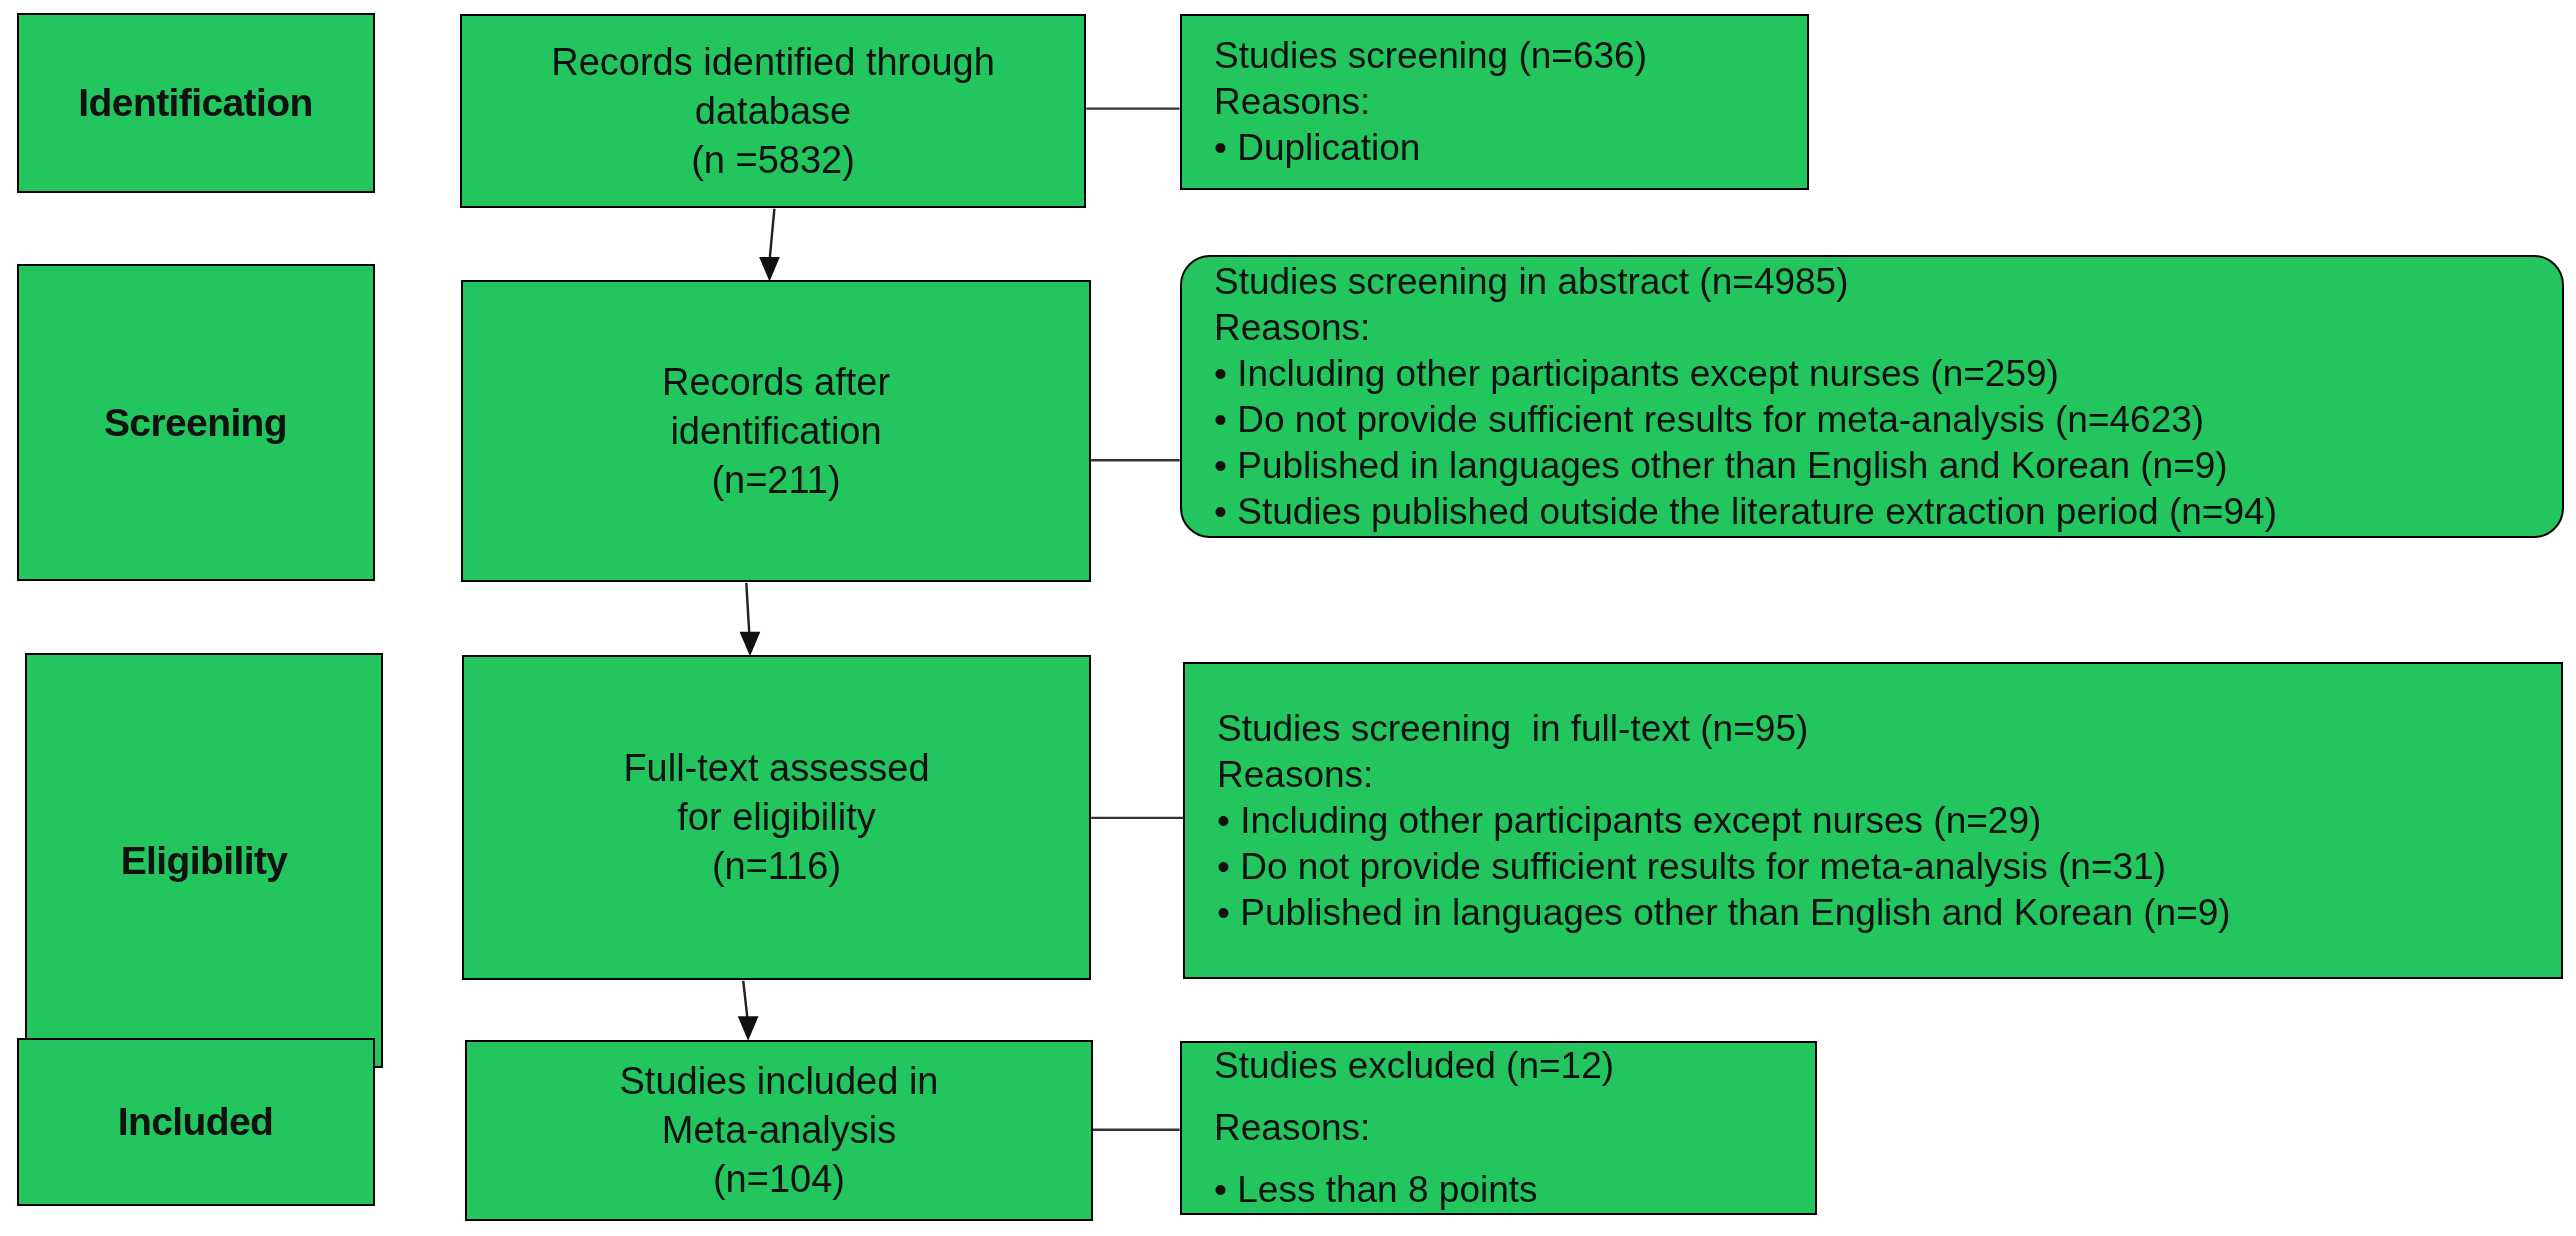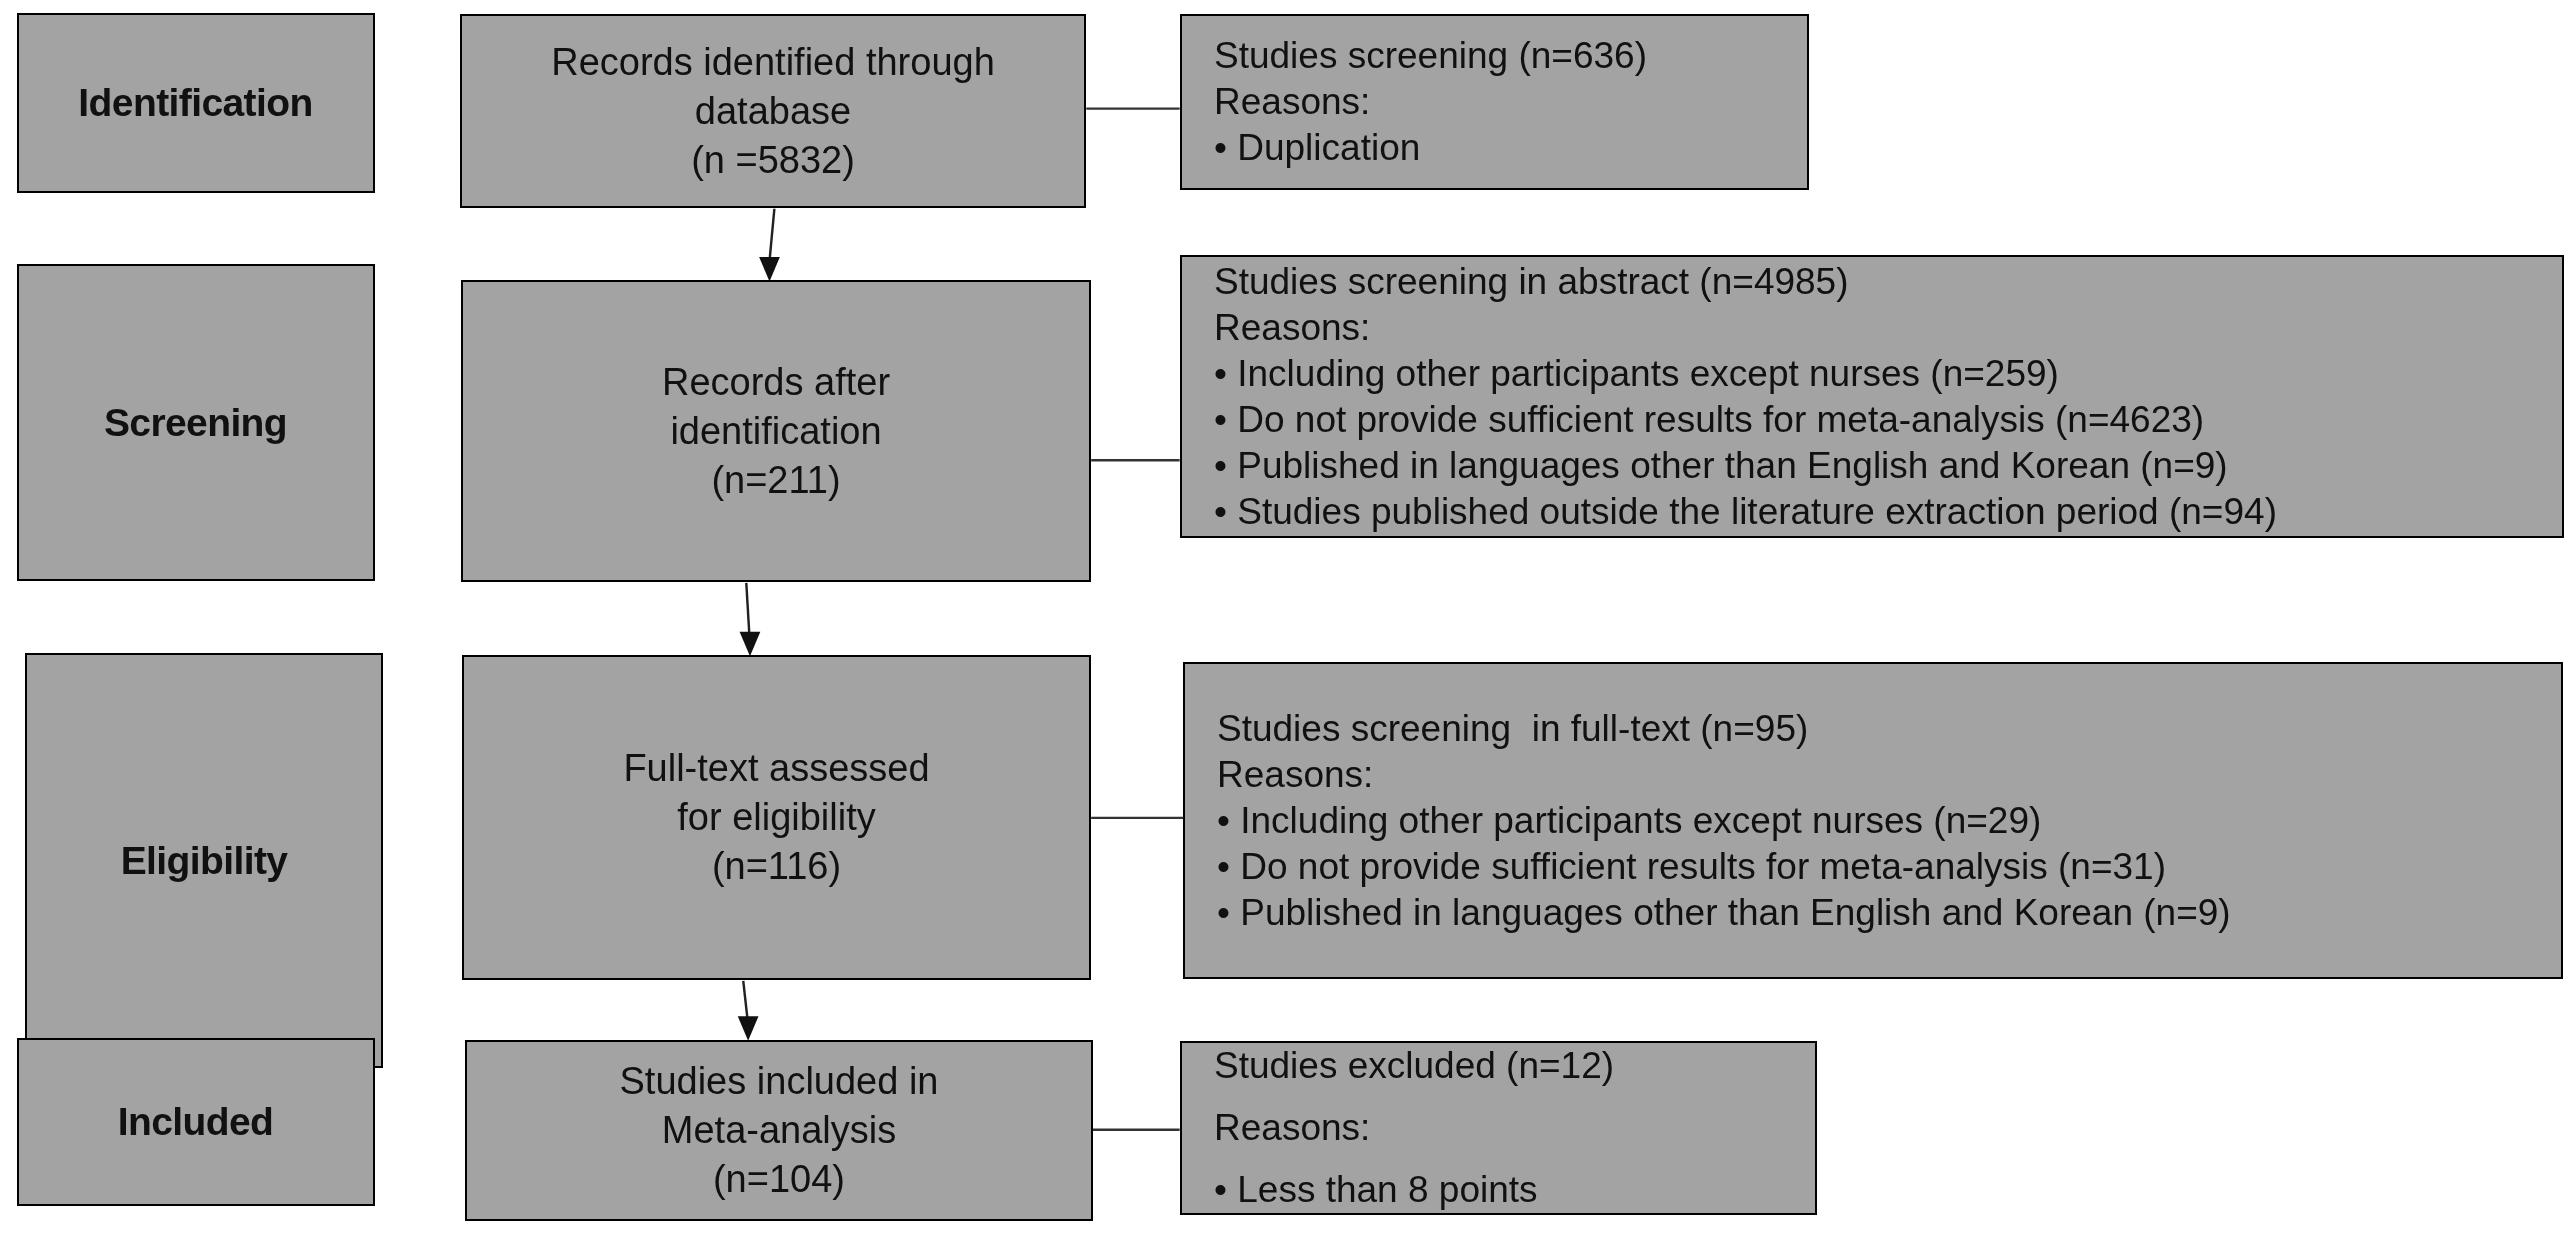--- a/index.html
+++ b/index.html
@@ -9,21 +9,21 @@
     height: 1236px;
     background: #ffffff;
     font-family: "Liberation Sans", "DejaVu Sans", sans-serif;
     color: #111111;
     overflow: hidden;
   }
   .box {
     position: absolute;
     box-sizing: border-box;
     border: 2.4px solid #000000;
-    background: #a3a3a3;
+    background: #22c55e;
     display: flex;
     flex-direction: column;
     justify-content: center;
   }
   .stage-label {
     align-items: center;
     font-weight: bold;
     font-size: 39px;
     letter-spacing: -0.6px;
     text-align: center;
@@ -51,21 +51,21 @@
   #stage-box-4 { left: 16.5px;  top: 1038px; width: 358px;  height: 168px; }
 
   
   #flow-box-1 { left: 460px; top: 14px;   width: 626px; height: 194px; }
   #flow-box-2 { left: 461px; top: 280px;  width: 630px; height: 302px; }
   #flow-box-3 { left: 462px; top: 655px; width: 629px; height: 325px; }
   #flow-box-4 { left: 465px; top: 1040px; width: 628px; height: 181px; }
 
   
   #excl-box-1 { left: 1180px; top: 14px;   width: 629px; height: 176px; }
-  #excl-box-2 { left: 1180px; top: 255px;  width: 1384px; height: 283px; }
+  #excl-box-2 { left: 1180px; top: 255px;  width: 1384px; height: 283px; border-radius: 30px; }
   #excl-box-3 { left: 1183px; top: 662px; width: 1380px; height: 317px; }
   #excl-box-4 { left: 1180px; top: 1041px; width: 637px; height: 174px; gap: 16px; }
 
   #connector-overlay {
     position: absolute;
     left: 0; top: 0;
     pointer-events: none;
   }
 </style>
 </head>

